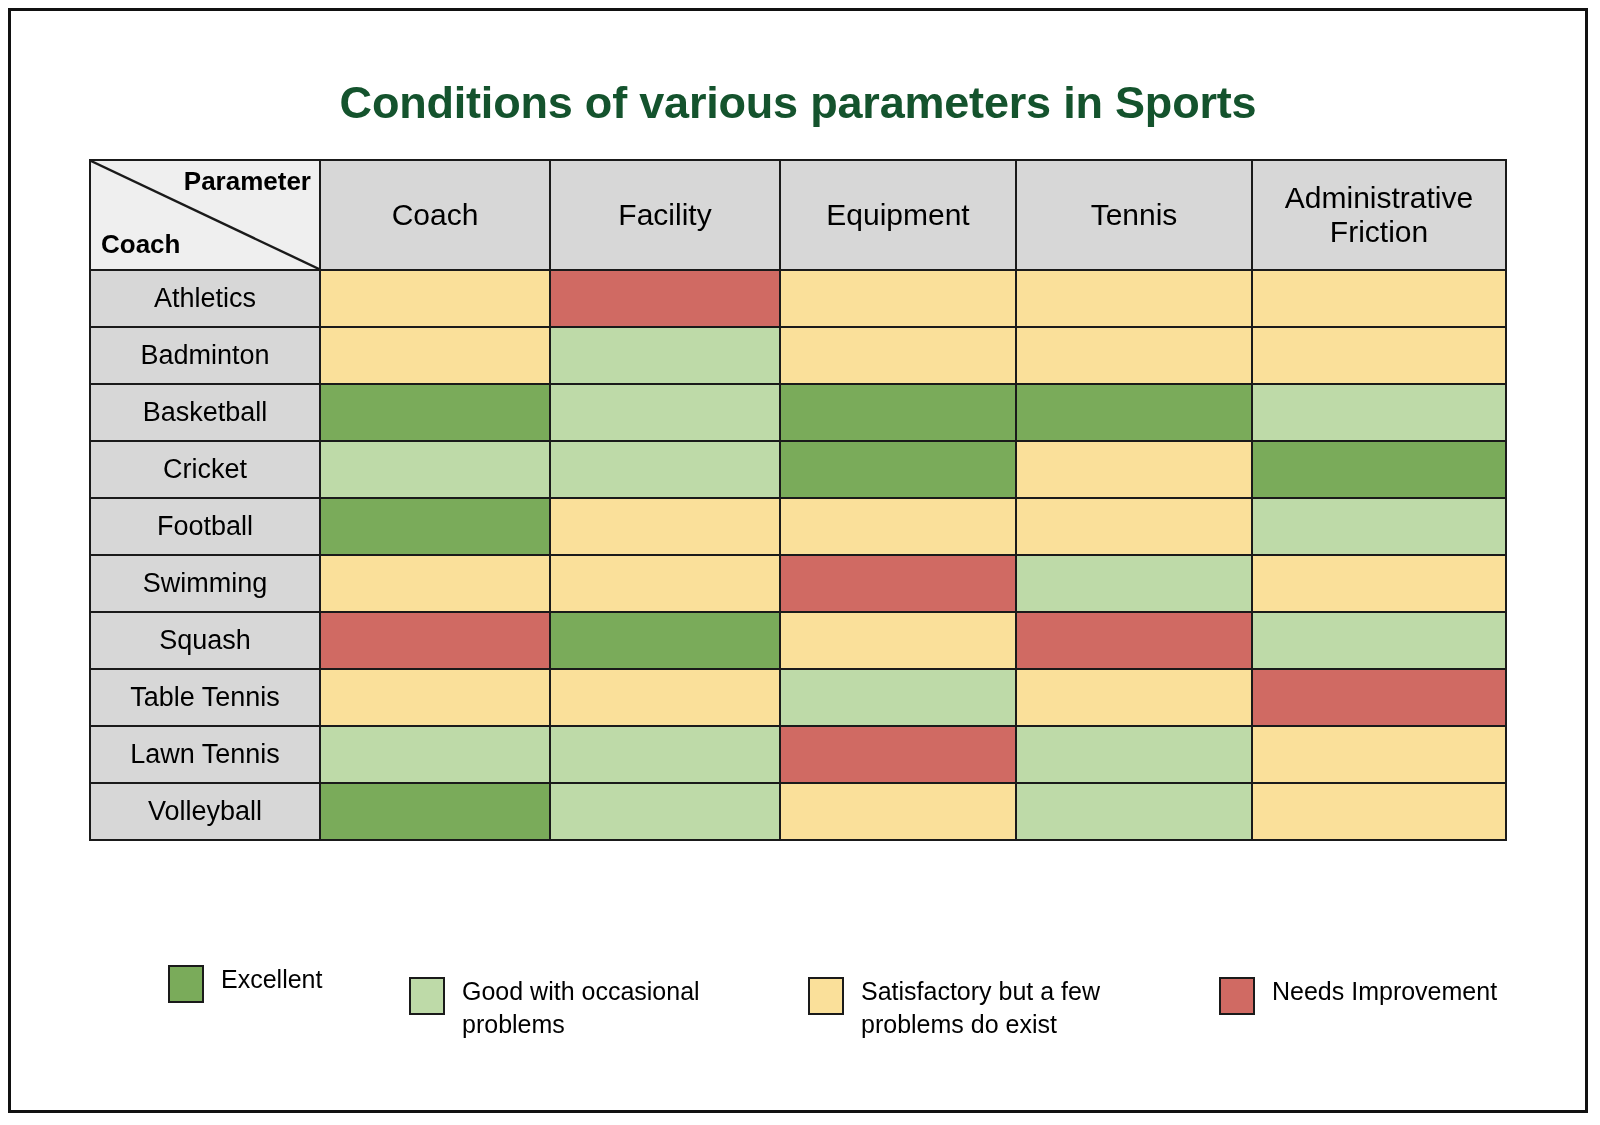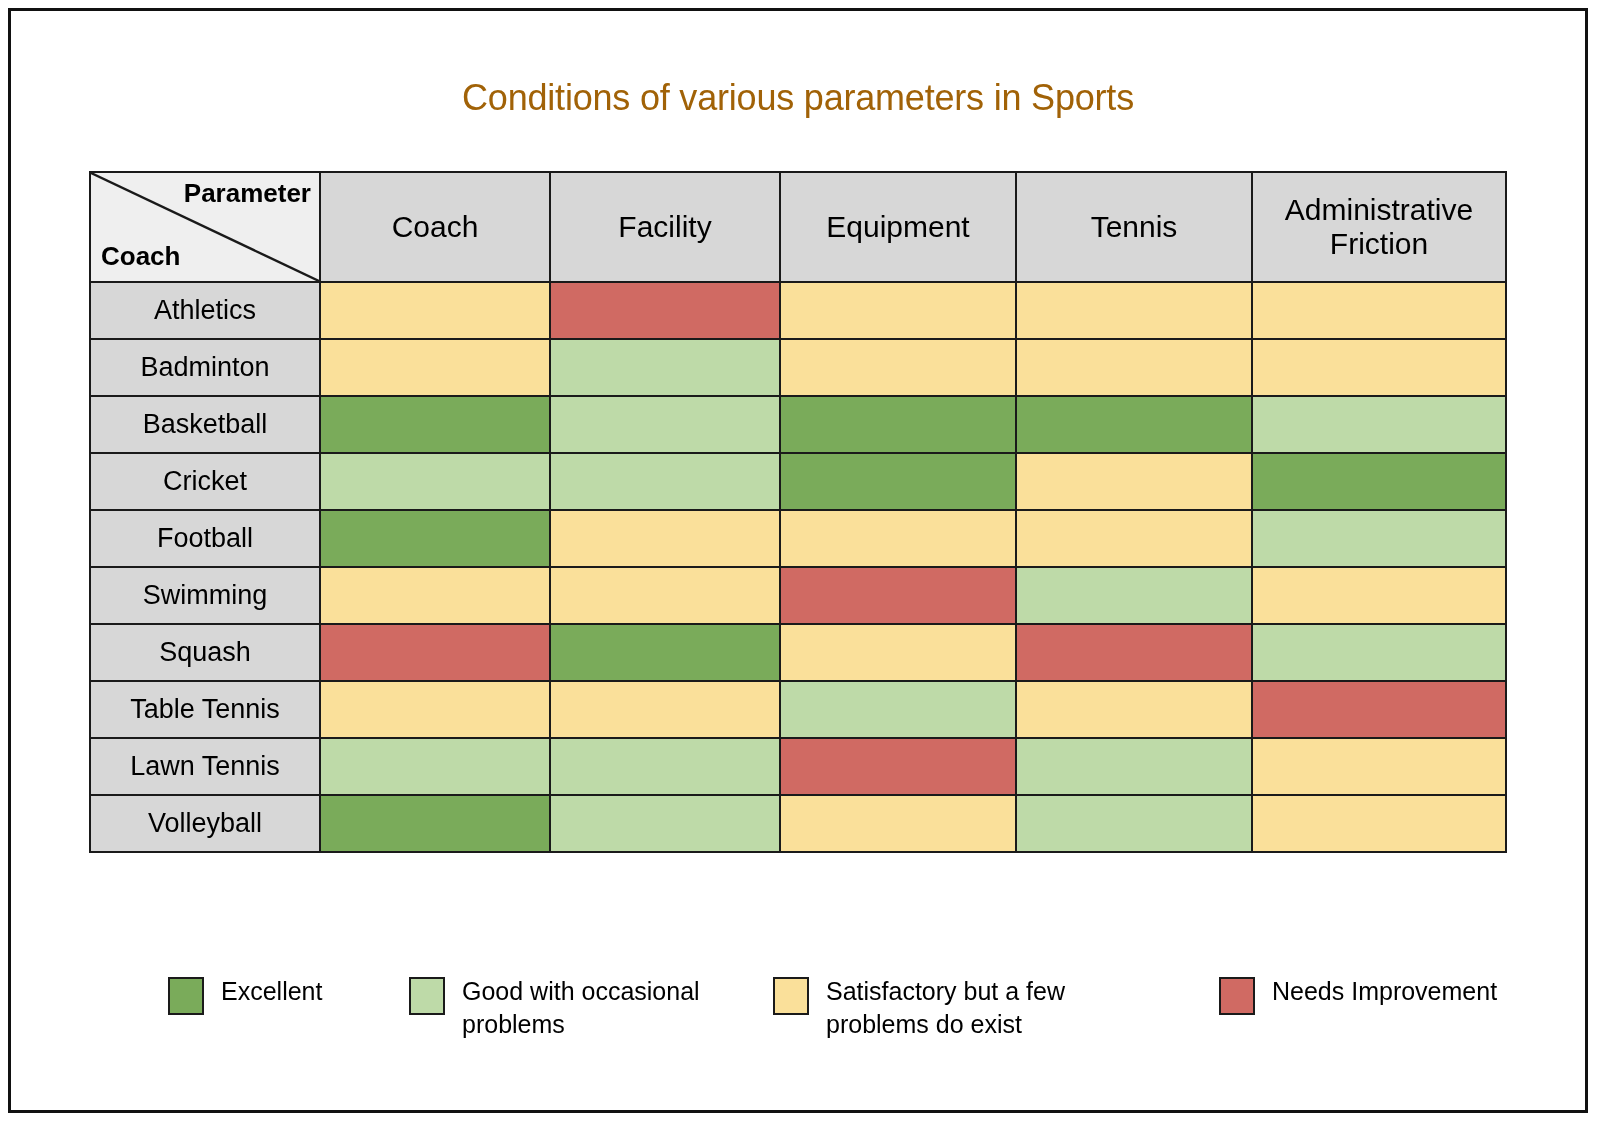--- a/index.html
+++ b/index.html
@@ -25,35 +25,34 @@
     box-sizing: border-box;
   }
 
   
   #title {
     position: absolute;
     left: 0;
     top: 66px;
     width: 100%;
     text-align: center;
-    font-size: 36px;
-    font-weight: normal;
+    font-size: 45px;
+    font-weight: bold;
     letter-spacing: -0.2px;
-    color: #a16207;
+    color: #14532d;
   }
 
   
   #matrix {
     position: absolute;
     left: 78px;
     top: 148px;
     width: 1404px;
     border-collapse: collapse;
     table-layout: fixed;
-    margin-top: 12px;
   }
   #matrix td, #matrix th {
     border: 2px solid #1a1a1a;
     padding: 0;
     margin: 0;
   }
 
   .corner-cell {
     position: relative;
     width: 228px;
@@ -133,23 +132,23 @@
     box-sizing: border-box;
     flex: 0 0 auto;
     margin-top: 2px;
   }
   .legend-label {
     font-size: 25px;
     line-height: 1.32;
     color: #000000;
     max-width: 280px;
   }
-  #legend-0 { left: 6px;   top: 12px; padding-left: 41px; }
+  #legend-0 { left: 6px;   top: 0; padding-left: 41px; }
   #legend-1 { left: 288px; top: 12px; }
-  #legend-2 { left: 652px; top: 12px; }
+  #legend-2 { left: 687px; top: 12px; }
   #legend-3 { left: 1098px;top: 12px; }
 </style>
 </head>
 <body>
 
 <div id="page">
 
   <div id="title">Conditions of various parameters in Sports</div>
 
   <table id="matrix">

